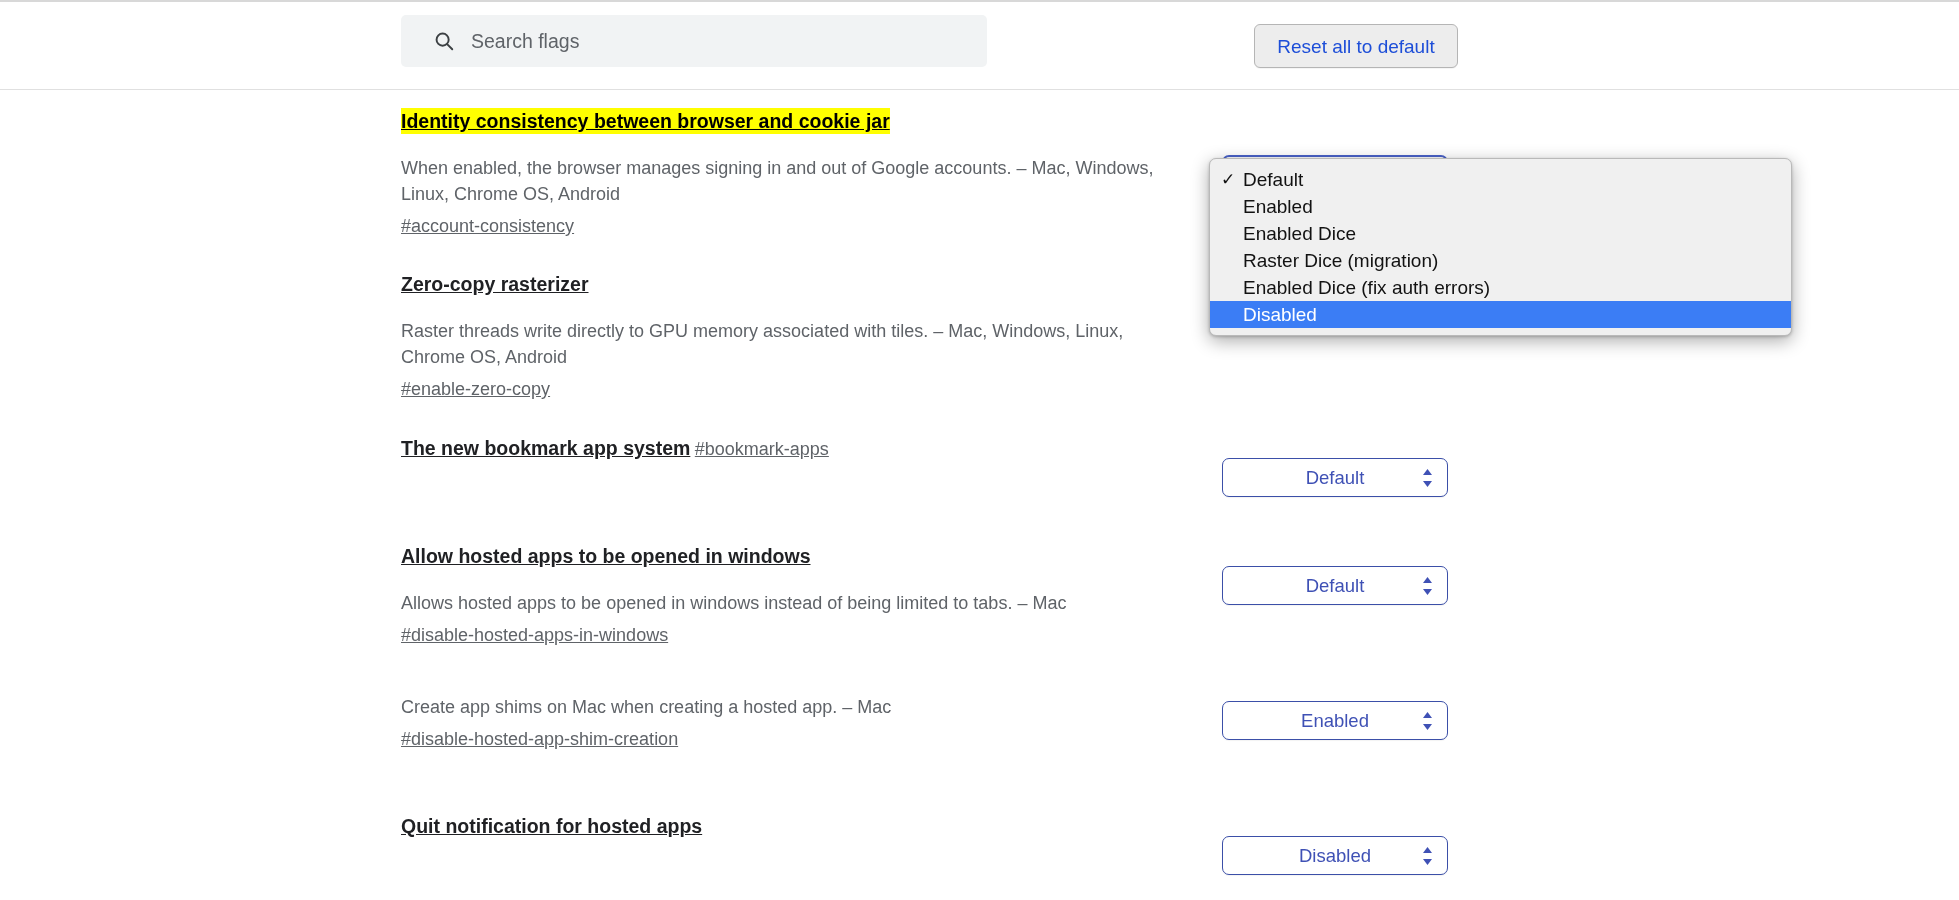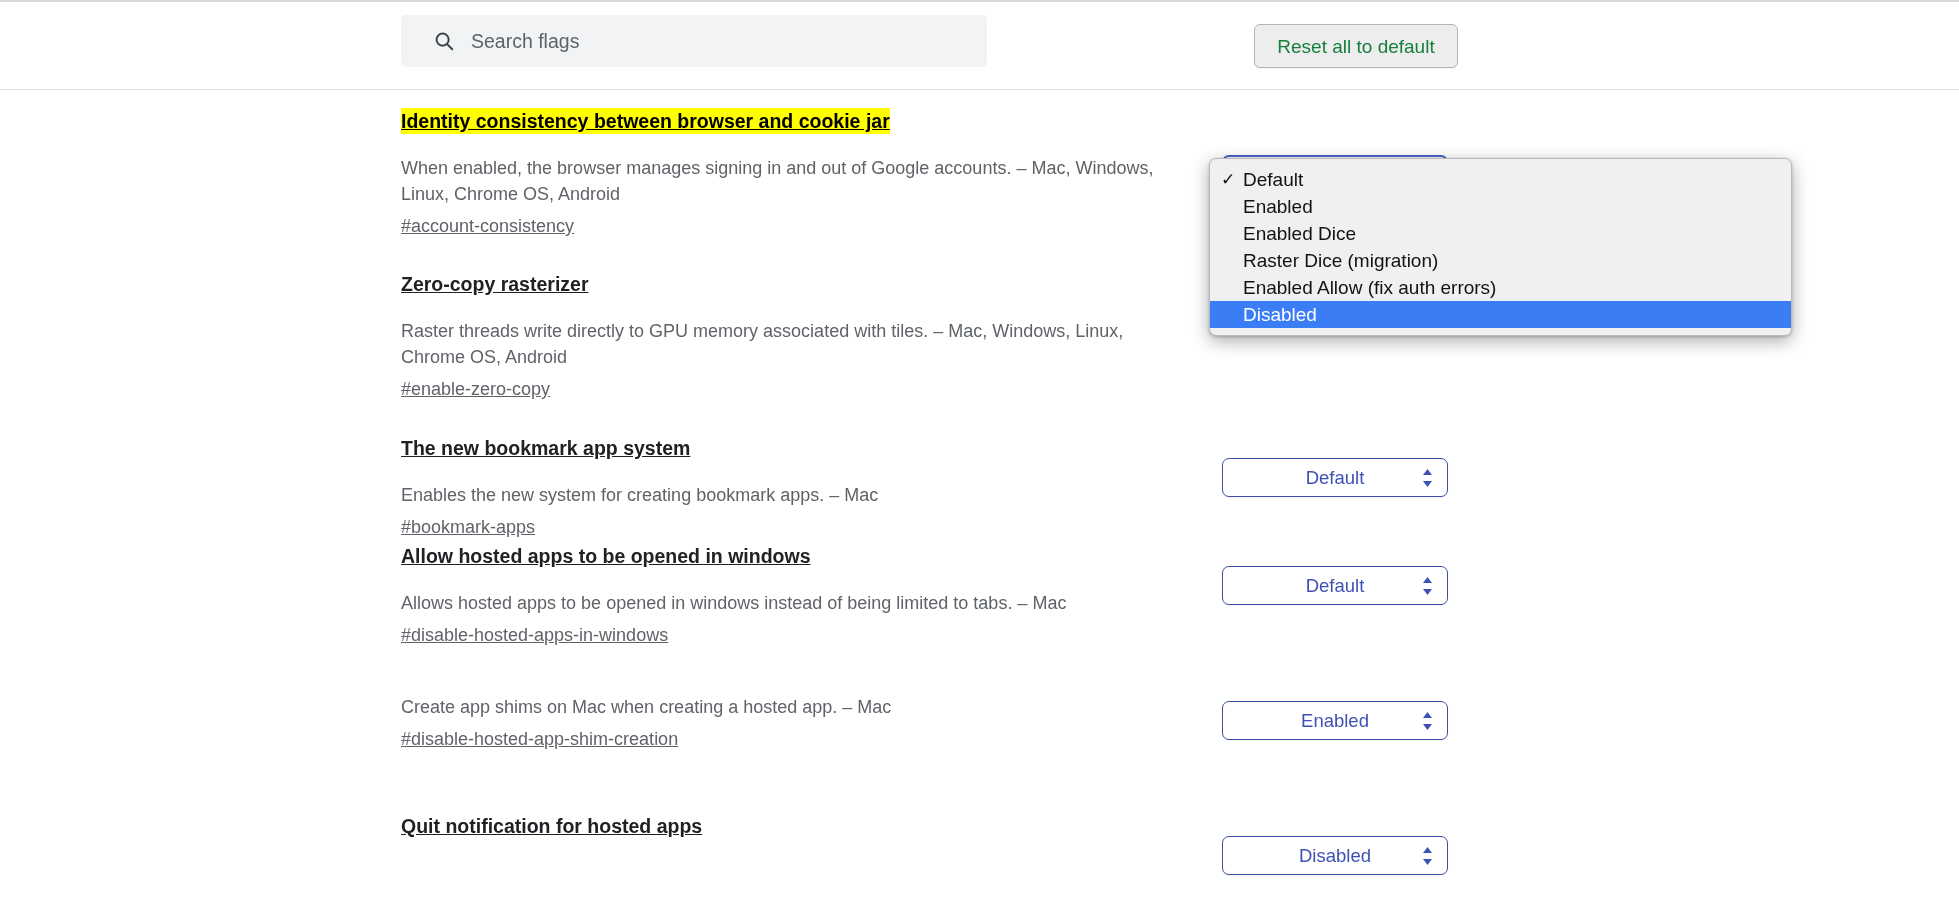--- a/index.html
+++ b/index.html
@@ -63,21 +63,21 @@
 
   .reset-button {
     position: absolute;
     left: 1254px; top: 22px;
     width: 204px; height: 44px;
     background: #ededed;
     border: 1px solid #b5b5b5;
     border-radius: 6px;
     font-family: "Liberation Sans", sans-serif;
     font-size: 19px;
-    color: #15803d;
+    color: #1d4ed8;
     cursor: default;
     box-shadow: 0 1px 0 rgba(0,0,0,0.04);
     line-height: 1;
   }
 
   
   .flags-list {
     position: absolute;
     left: 0; top: 91px;
     width: 1959px;
@@ -236,21 +236,20 @@
       <div class="flag-text" style="top:0;">
         <div class="flag-title">Zero-copy rasterizer</div>
         <div class="flag-desc" style="max-width:800px;">Raster threads write directly to GPU memory associated with tiles. – Mac, Windows, Linux, Chrome OS, Android</div>
         <a class="flag-anchor">#enable-zero-copy</a>
       </div>
     </div>
 
     <div class="flag-row" style="top:344px;">
       <div class="flag-text" style="top:0;">
         <div class="flag-title">The new bookmark app system</div>
-        <div class="flag-desc">Enables the new system for creating bookmark apps. – Mac</div>
         <a class="flag-anchor">#bookmark-apps</a>
       </div>
       <div class="flag-select" style="top:23px;">
         <span class="sel-value">Default</span>
         <svg class="sel-arrows" viewBox="0 0 11 20">
           <polygon points="5.5,1 10,7 1,7" fill="#3f51b5"></polygon>
           <polygon points="5.5,19 10,13 1,13" fill="#3f51b5"></polygon>
         </svg>
       </div>
     </div>
@@ -309,20 +308,20 @@
     <div class="dropdown-option">
       <span>Enabled</span>
     </div>
     <div class="dropdown-option">
       <span>Enabled Dice</span>
     </div>
     <div class="dropdown-option">
       <span>Raster Dice (migration)</span>
     </div>
     <div class="dropdown-option">
-      <span>Enabled Allow (fix auth errors)</span>
+      <span>Enabled Dice (fix auth errors)</span>
     </div>
     <div class="dropdown-option selected">
       <span>Disabled</span>
     </div>
   </div>
 
 </div>
 
 </body></html>

